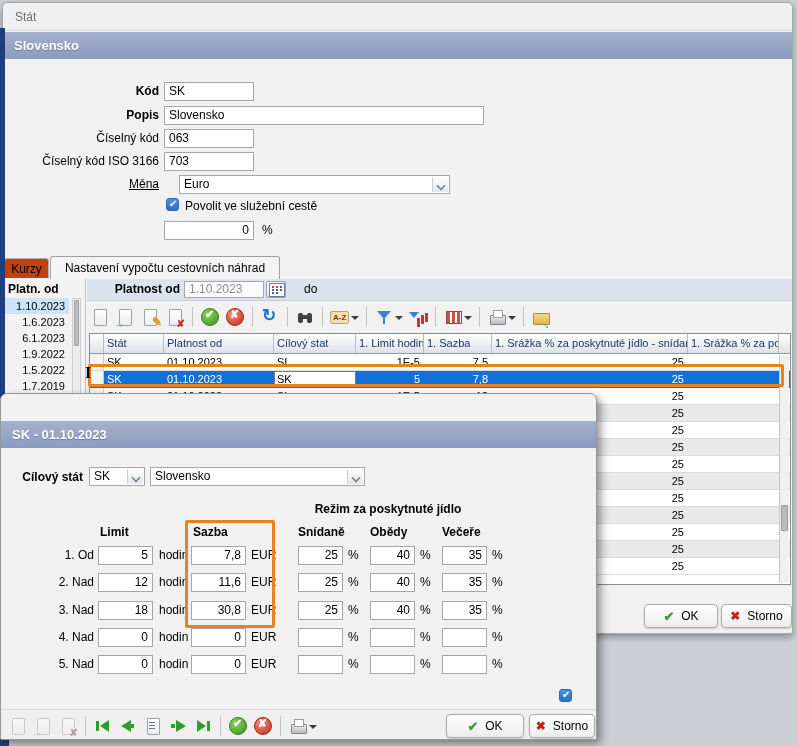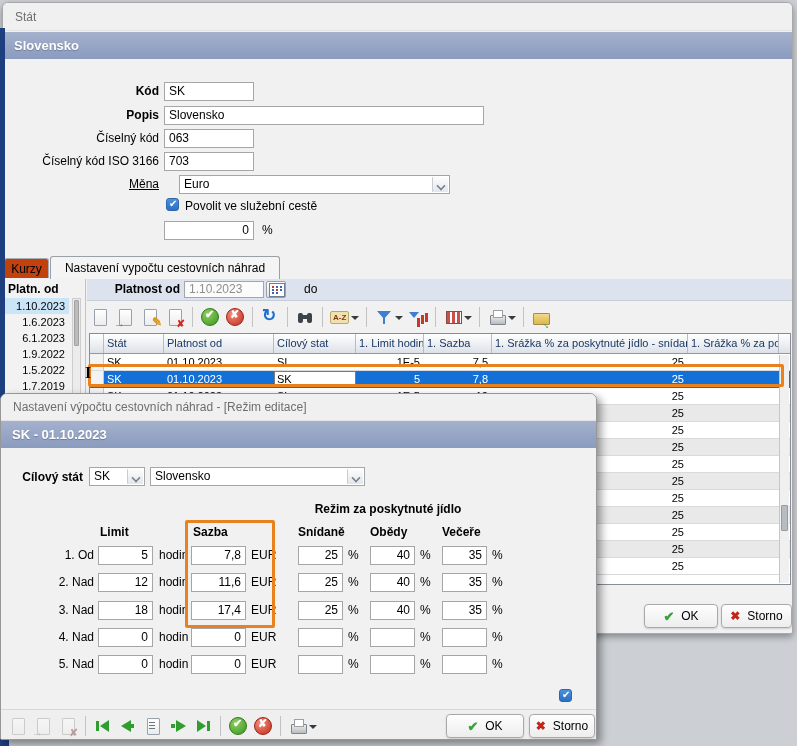--- a/index.html
+++ b/index.html
@@ -413,23 +413,20 @@
     <div class="btn" style="left:718px;top:601px;width:71px;height:24px">
       <span class="xx"></span>
       <span>Storno</span>
     </div>
   </div>
 
   <div id="row-highlight" class="orange"></div>
   <div id="text-cursor">I</div>
 
   <div class="dlg">
-    <div class="titlebar">
-      <span>Nastavení výpočtu cestovních náhrad - [Režim editace]</span>
-    </div>
     <div class="hdrbar">
       <span>SK - 01.10.2023</span>
     </div>
 
     <div class="glabel b" style="left:0;top:76px;width:82px">Cílový stát</div>
     <div class="combo" style="left:88px;top:73px;width:56px">
       <span>SK</span>
       <span class="cbtn"></span>
     </div>
     <div class="combo" style="left:149px;top:73px;width:215px">
@@ -463,21 +460,21 @@
         <div class="unit" style="left: 250px; top: 181px;">EUR</div>
         <div class="inp num" style="left: 297px; top: 179px; width: 45px;">25</div>
         <div class="unit" style="left: 347px; top: 181px;">%</div>
         <div class="inp num" style="left: 369px; top: 179px; width: 45px;">40</div>
         <div class="unit" style="left: 419px; top: 181px;">%</div>
         <div class="inp num" style="left: 441px; top: 179px; width: 45px;">35</div>
         <div class="unit" style="left: 491px; top: 181px;">%</div>
         <div class="glabel" style="left: 30px; top: 209px; width: 63px;">3. Nad</div>
         <div class="inp num" style="left: 97px; top: 207px; width: 55px;">18</div>
         <div class="unit" style="left: 158px; top: 209px;">hodin</div>
-        <div class="inp num" style="left: 190px; top: 207px; width: 55px;">17,4</div>
+        <div class="inp num" style="left: 190px; top: 207px; width: 55px;">30,8</div>
         <div class="unit" style="left: 250px; top: 209px;">EUR</div>
         <div class="inp num" style="left: 297px; top: 207px; width: 45px;">25</div>
         <div class="unit" style="left: 347px; top: 209px;">%</div>
         <div class="inp num" style="left: 369px; top: 207px; width: 45px;">40</div>
         <div class="unit" style="left: 419px; top: 209px;">%</div>
         <div class="inp num" style="left: 441px; top: 207px; width: 45px;">35</div>
         <div class="unit" style="left: 491px; top: 209px;">%</div>
         <div class="glabel" style="left: 30px; top: 236px; width: 63px;">4. Nad</div>
         <div class="inp num" style="left: 97px; top: 234px; width: 55px;">0</div>
         <div class="unit" style="left: 158px; top: 236px;">hodin</div>

